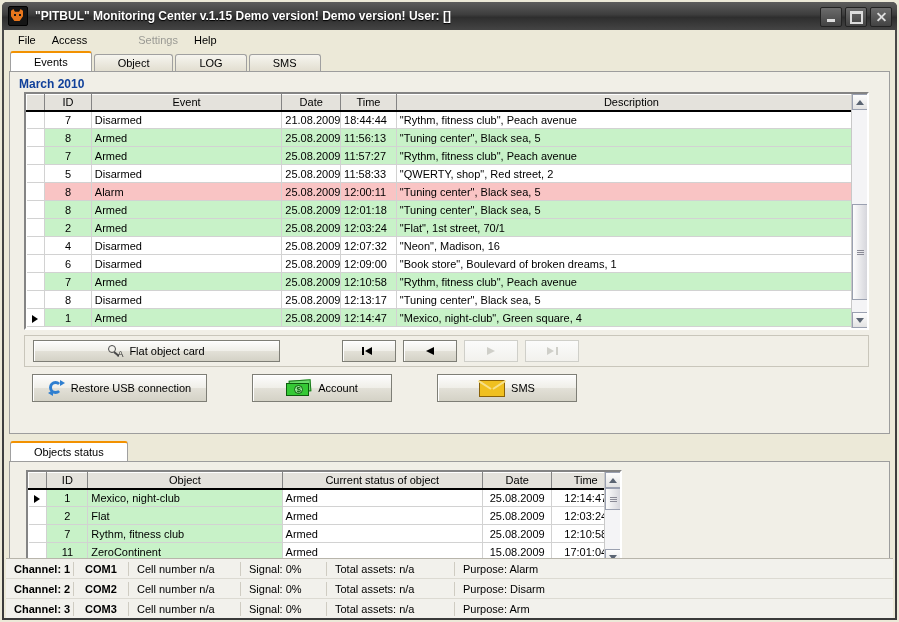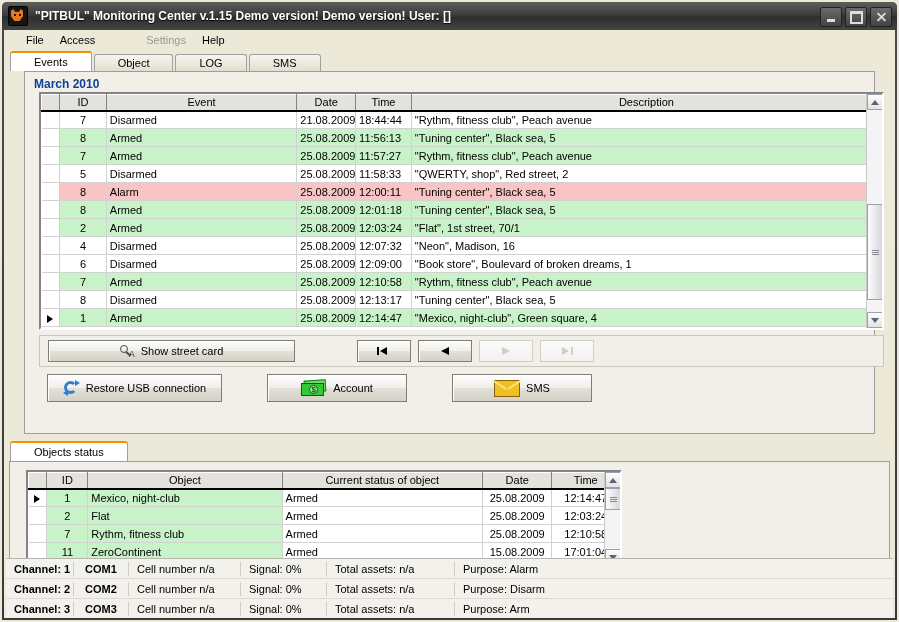--- a/index.html
+++ b/index.html
@@ -69,21 +69,21 @@
   
   .client{
     position:absolute;left:2px;top:28px;width:891px;height:588px;
     background:#ece9d8;
     box-sizing:border-box;
     overflow:hidden;
   }
   
   .menubar{
     height:20px;background:#ece9d8;display:flex;align-items:center;
-    padding-left:14px;box-sizing:border-box;
+    padding-left:6px;box-sizing:border-box;
   }
   .menu-item{
     padding:2px 8px;font-size:11px;color:#000;cursor:default;
   }
   .menu-item.disabled{color:#9a9a94;margin-left:35px;}
 
   
   .tabstrip{
     position:relative;height:21px;margin-left:6px;
     display:flex;align-items:flex-end;
@@ -98,21 +98,21 @@
   }
   .tab.active{
     height:20px;line-height:18px;
     background:#ffffff;
     border-top:2px solid #f29100;
     font-weight:normal;
     position:relative;z-index:3;
   }
 
   .tabpage{
-    position:relative;margin:0 20px;height:363px;
+    position:relative;margin:0 5px;height:363px;
     background:#f1efe7;
     border:1px solid #9d9d9d;
     box-sizing:border-box;
   }
   .month-label{
     color:#10409a;font-weight:bold;font-size:12px;
     padding:5px 0 3px 9px;
   }
 
   
@@ -479,21 +479,21 @@
           </div>
         </div>
 
         <div class="btnbar row1">
           <div class="btn" style="margin-left:8px;width:247px;">
             <span class="ico ico-magnify">
               <span class="lens"></span>
                 <span class="hand"></span>
                 <span class="a">A</span>
             </span>
-            <span>Show street card</span>
+            <span>Flat object card</span>
           </div>
           <div class="btn" style="margin-left:62px;width:54px;">
             <span class="nav-glyph g-first">
                 <span class="bar"></span>
                 <span class="tri"></span>
               </span>
           </div>
           <div class="btn" style="margin-left:7px;width:54px;">
             <span class="nav-glyph g-prev">
                 <span class="tri"></span>

